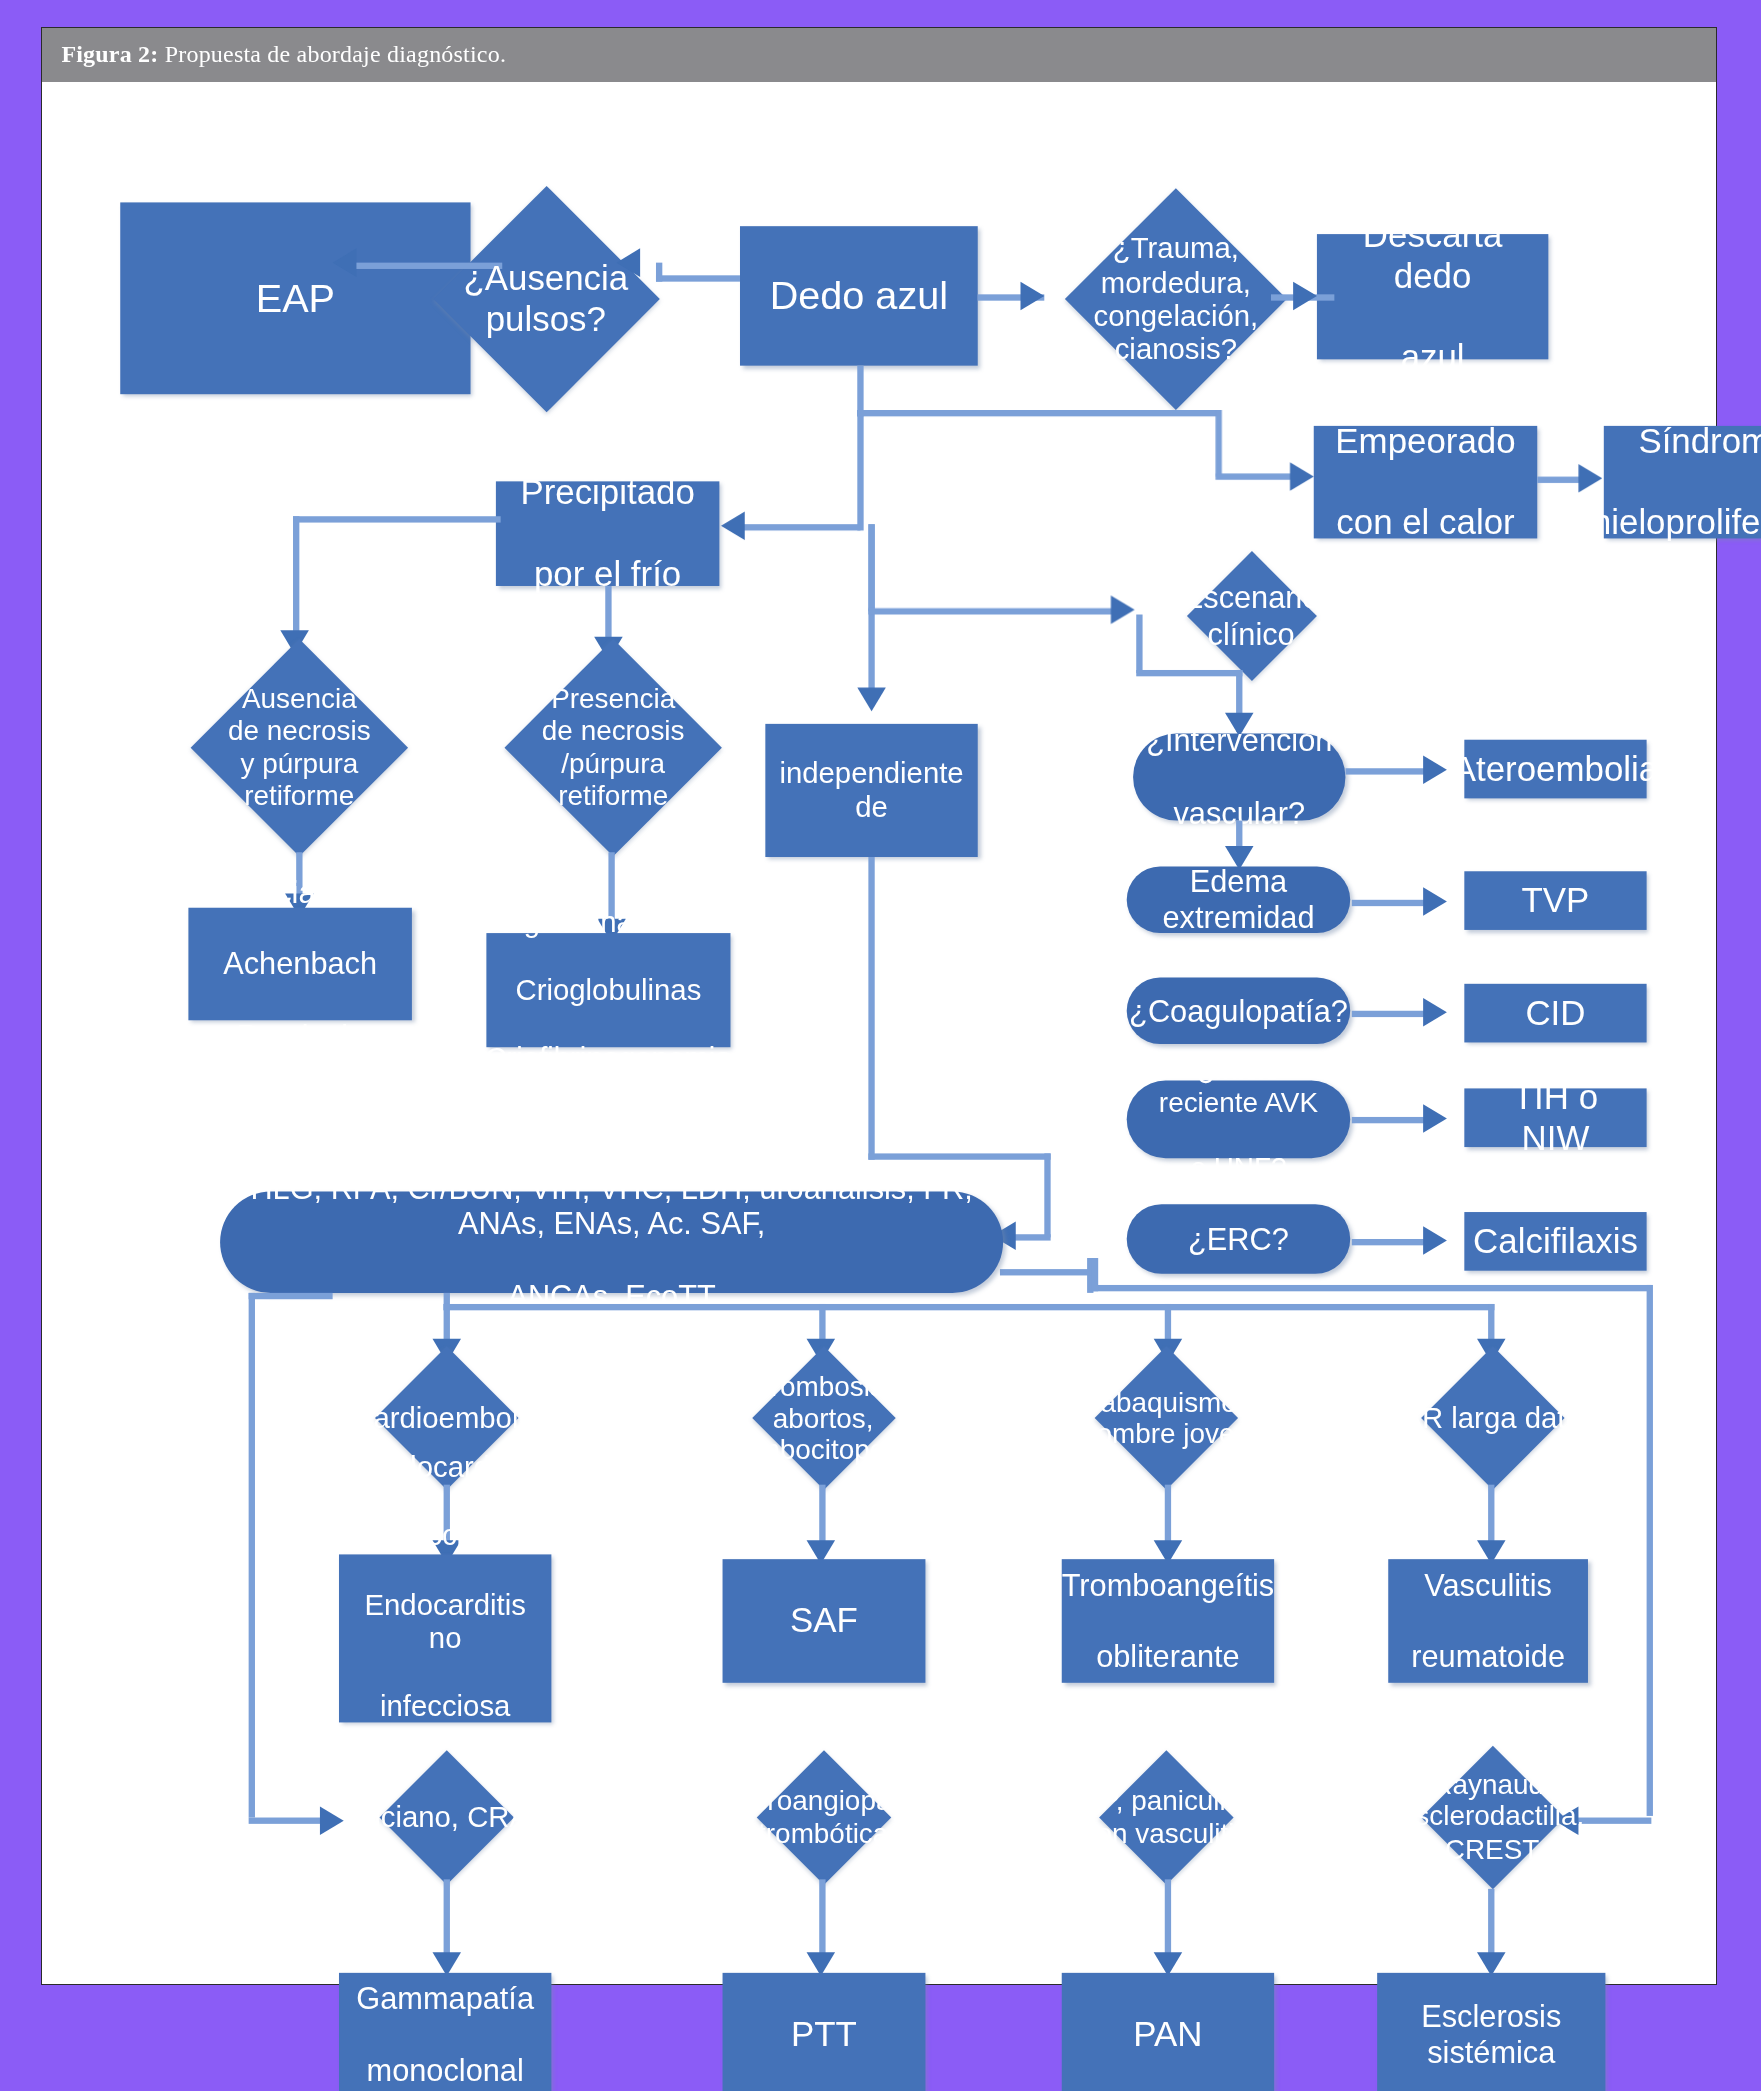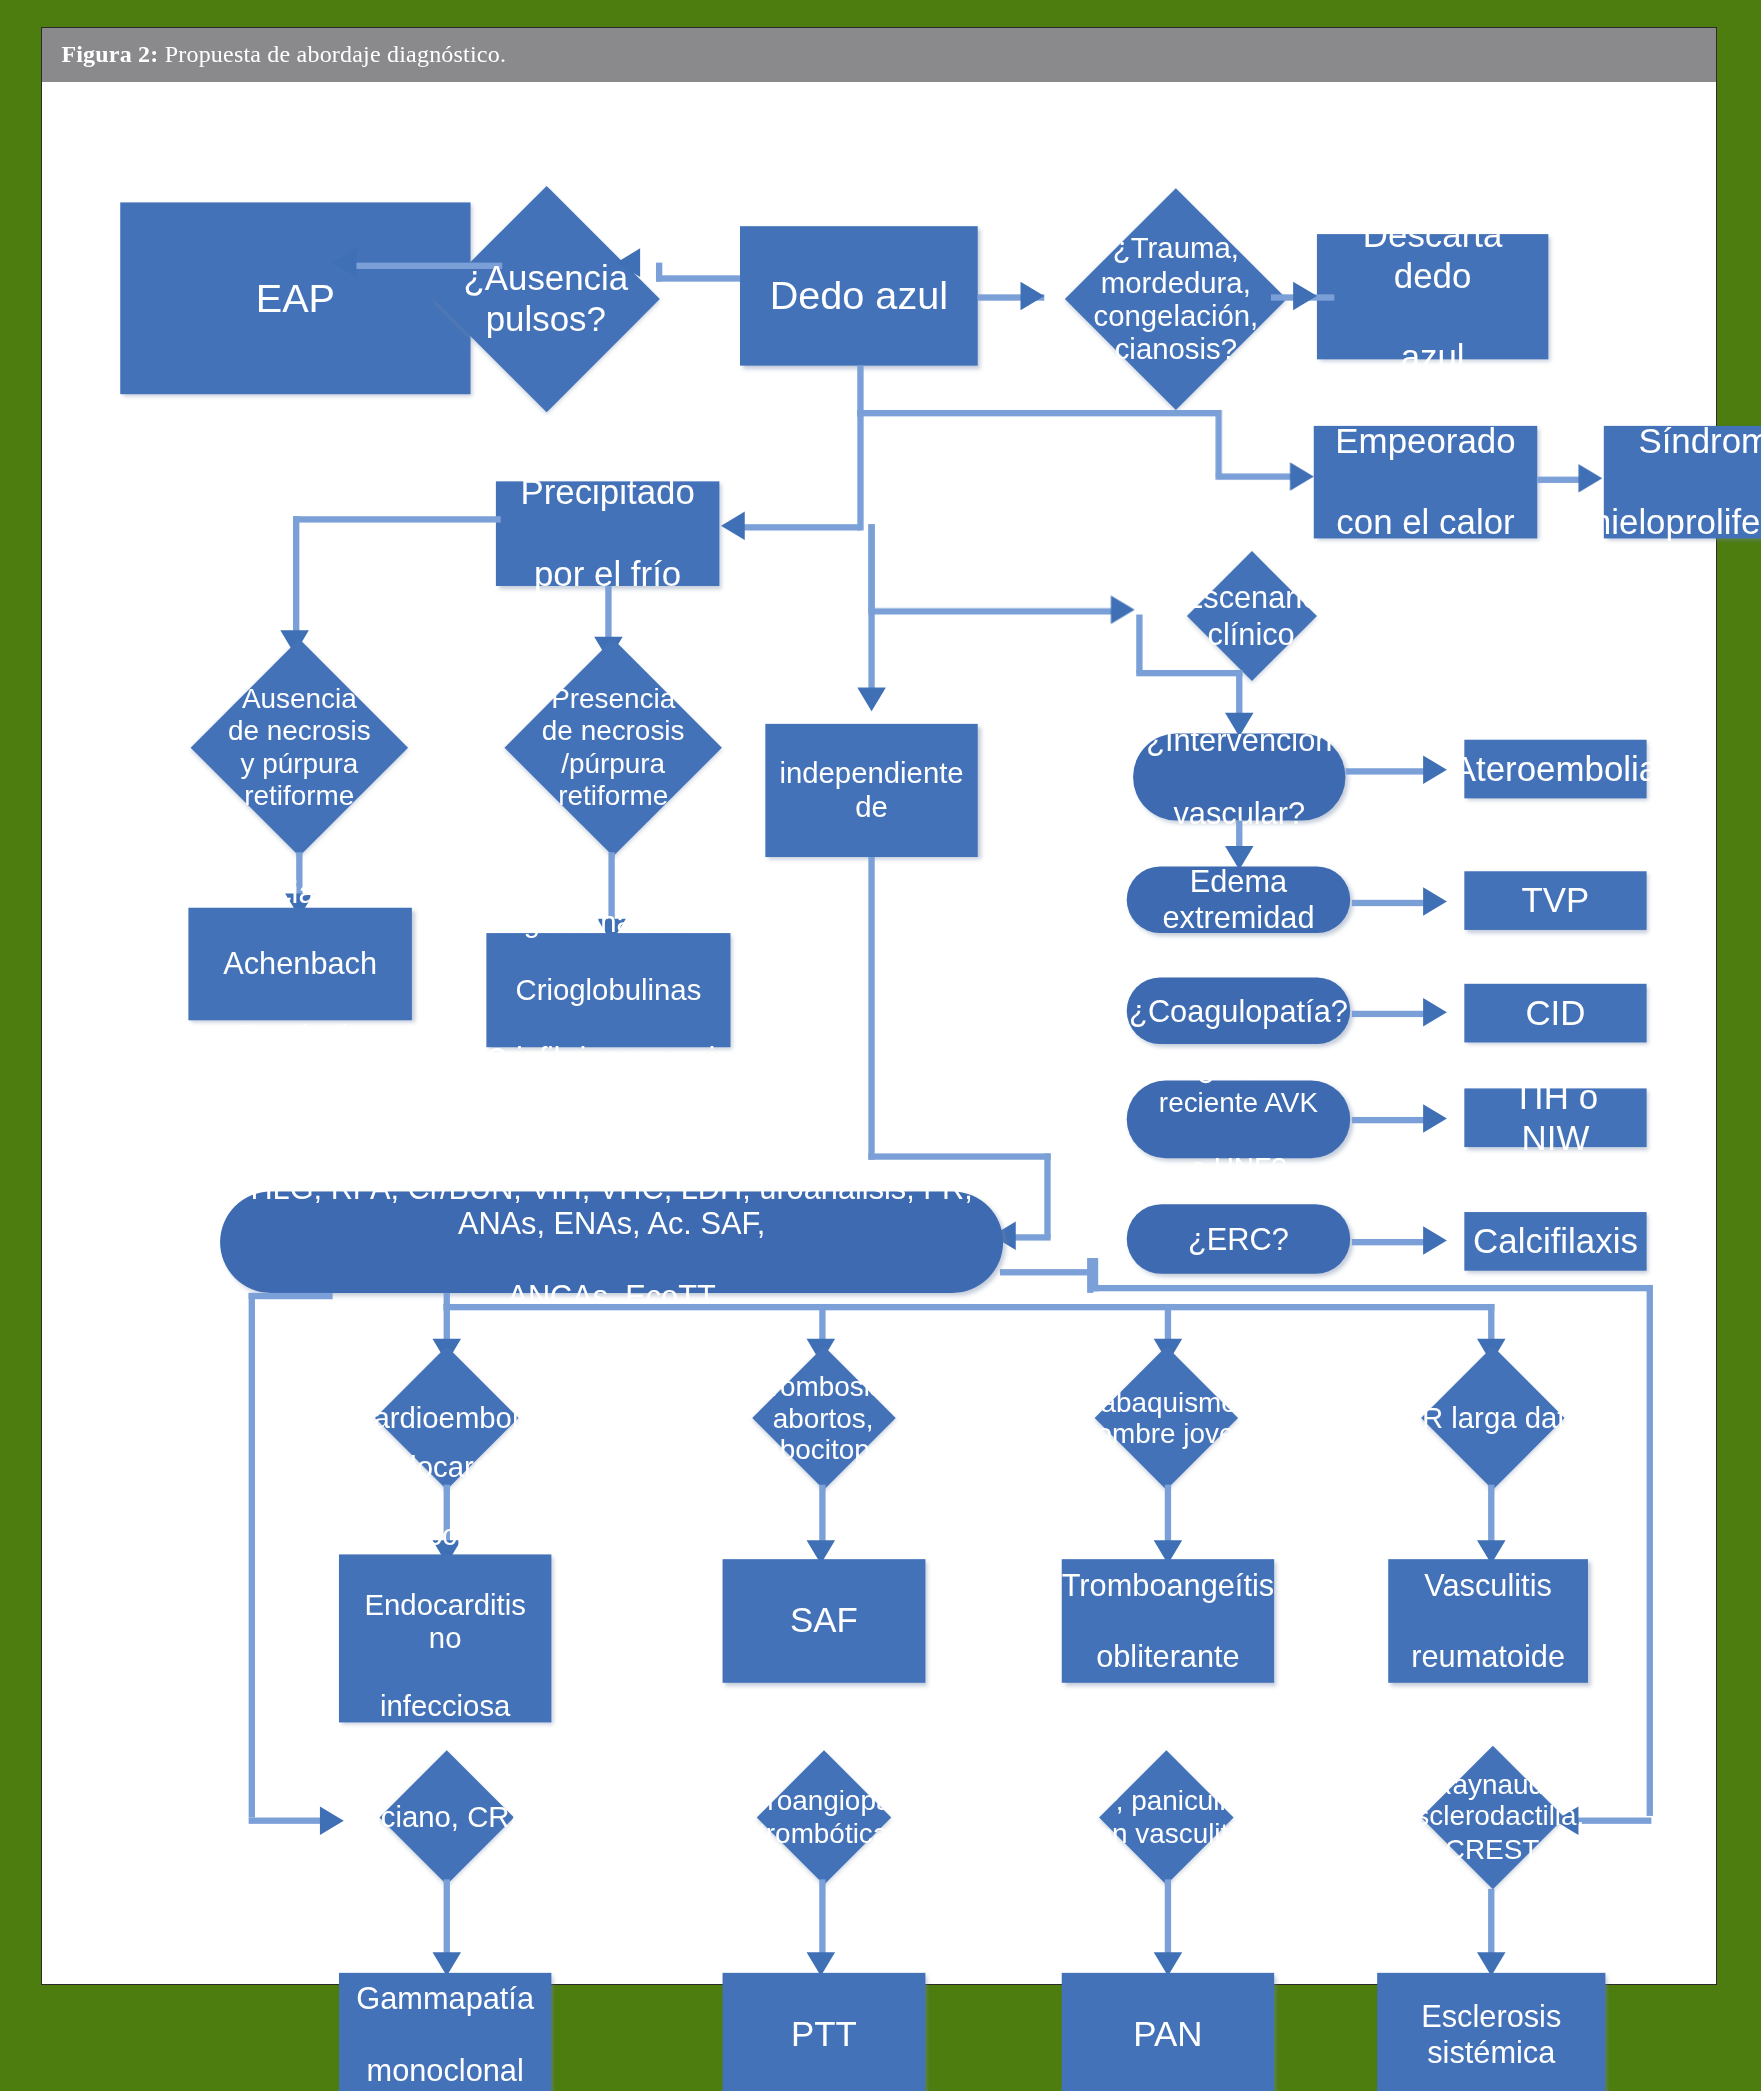--- a/index.html
+++ b/index.html
@@ -1,17 +1,17 @@
 <!DOCTYPE html>
 <html style="font-size:14px"><head>
 <meta charset="utf-8">
 <style>
   html,body{margin:0;padding:0;background:#ffffff;}
   body{font-family:"Liberation Sans",sans-serif;}
-  #page{position:relative;width:1762px;height:2092px;background:#4d7c0f;overflow:hidden;}
+  #page{position:relative;width:1762px;height:2092px;background:#8b5cf6;overflow:hidden;}
 
   
   #figure-frame{position:absolute;left:41px;top:26.5px;width:1676px;height:1958px;
       border:1.8px solid #2b2b2b;background:#fff;box-sizing:border-box;}
   #figure-caption{position:absolute;left:41px;top:26.5px;width:1676px;height:55px;
       background:#8a8a8d;box-sizing:border-box;border:1.8px solid #2b2b2b;border-bottom:none;
       display:flex;align-items:center;}
   #figure-caption .cap-text{font-family:"Liberation Serif",serif;font-size:24px;color:#ffffff;
       padding-left:19.4px;letter-spacing:0.2px;}
   #figure-caption .cap-text b{font-weight:bold;}

